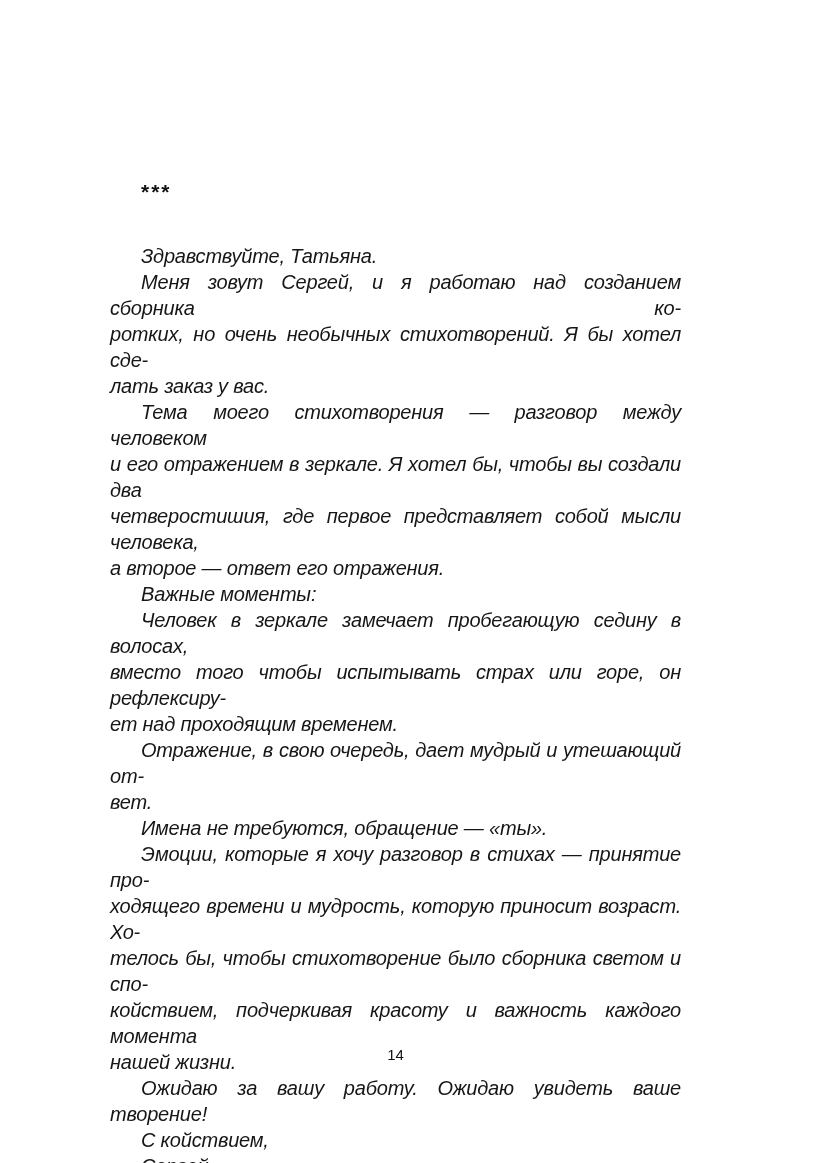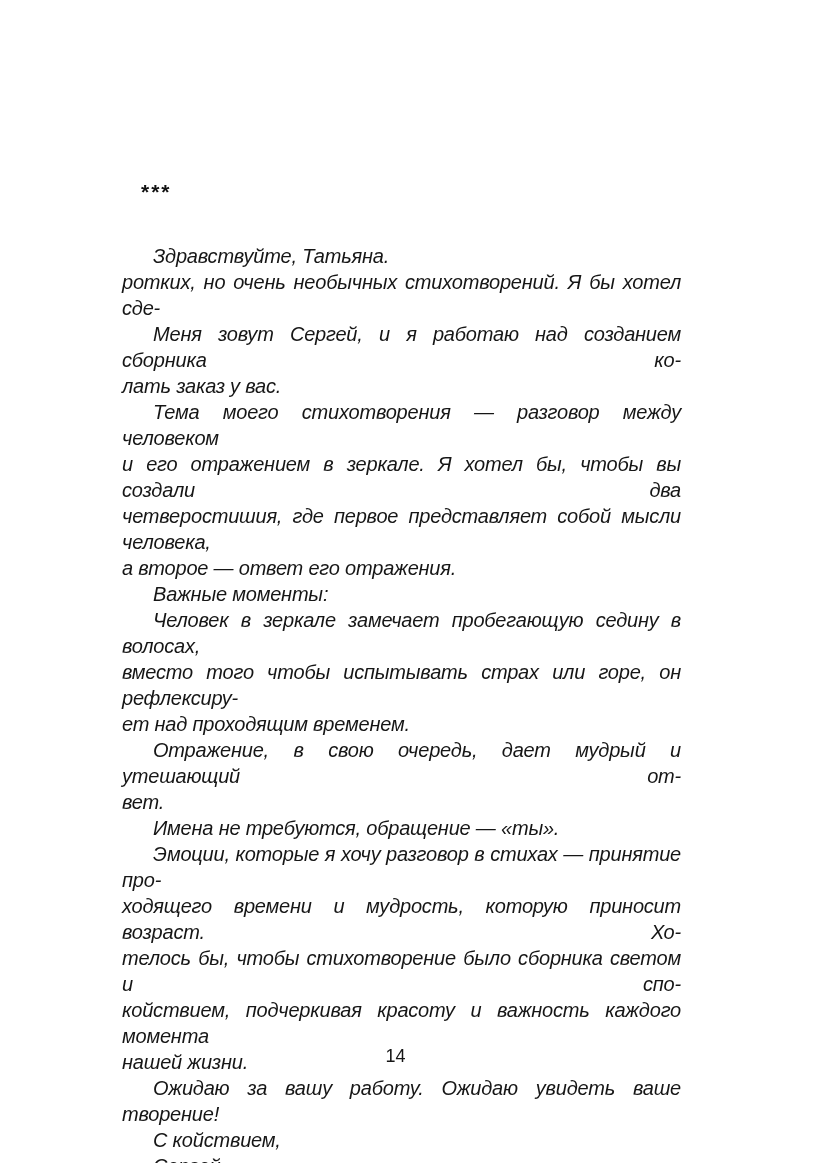--- a/index.html
+++ b/index.html
@@ -33,49 +33,48 @@
     width: 571px;
     font-style: italic;
     font-size: 20px;
     line-height: 26px;
     letter-spacing: -0.2px;
     color: #161616;
   }
   .text-line {
     text-align: justify;
     white-space: normal;
-    margin-left: 12px;
   }
   .text-line.justified {
     text-align-last: justify;
   }
   .text-line.indent {
     text-indent: 31px;
   }
   .page-number {
     position: absolute;
     left: 110px;
     top: 1046px;
     width: 571px;
     text-align: center;
     font-style: normal;
-    font-size: 18px;
+    font-size: 15px;
     color: #161616;
   }
 </style>
 </head>
 <body>
 
 <div class="page">
   <div class="separator">***</div>
 
   <div class="body-text" id="body-text">
       <div class="text-line indent">Здравствуйте, Татьяна.</div>
+      <div class="text-line indent justified">Меня зовут Сергей, и я работаю над созданием сборника ко-</div>
       <div class="text-line justified">ротких, но очень необычных стихотворений. Я бы хотел сде-</div>
-      <div class="text-line indent justified">Меня зовут Сергей, и я работаю над созданием сборника ко-</div>
       <div class="text-line">лать заказ у вас.</div>
       <div class="text-line indent justified">Тема моего стихотворения — разговор между человеком</div>
       <div class="text-line justified">и его отражением в зеркале. Я хотел бы, чтобы вы создали два</div>
       <div class="text-line justified">четверостишия, где первое представляет собой мысли человека,</div>
       <div class="text-line">а второе — ответ его отражения.</div>
       <div class="text-line indent">Важные моменты:</div>
       <div class="text-line indent justified">Человек в зеркале замечает пробегающую седину в волосах,</div>
       <div class="text-line justified">вместо того чтобы испытывать страх или горе, он рефлексиру-</div>
       <div class="text-line">ет над проходящим временем.</div>
       <div class="text-line indent justified">Отражение, в свою очередь, дает мудрый и утешающий от-</div>

